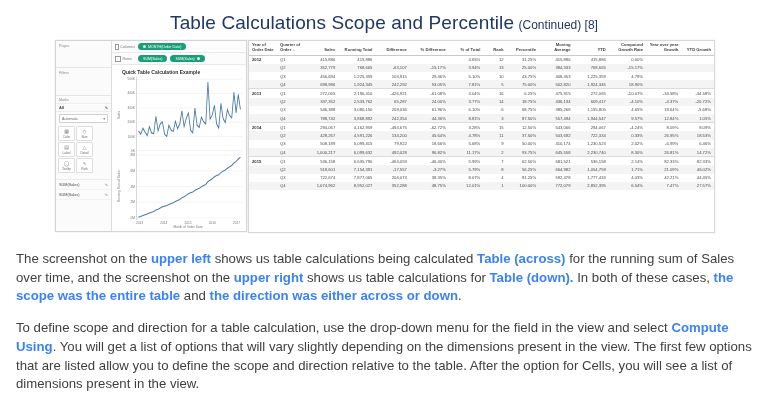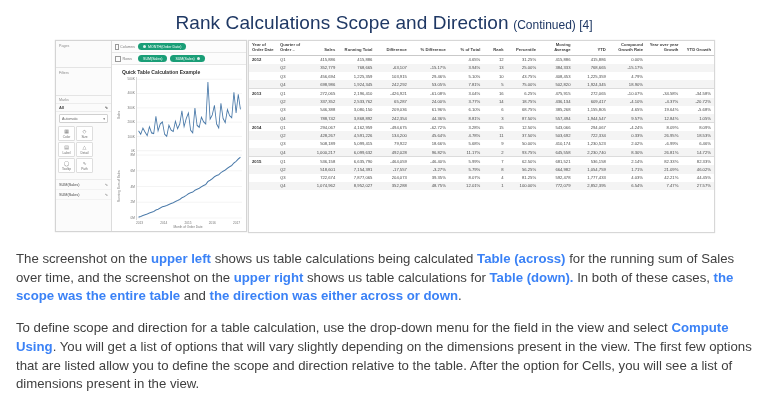--- a/index.html
+++ b/index.html
@@ -119,22 +119,22 @@
   .body-copy{
     padding:14px 16px 0 16px;font-size:13.2px;line-height:1.42;color:#3f3f3f;
   }
   .body-copy p{margin:0 0 13px 0;}
   .body-copy b{font-weight:bold;color:#3b82f6;}
 </style>
 </head>
 <body>
 
 <div class="title-row">
-  <span class="title-main">Rank Calculations Scope and Direction</span>
-  <span class="title-sub">(Continued) [4]</span>
+  <span class="title-main">Table Calculations Scope and Percentile</span>
+  <span class="title-sub">(Continued) [8]</span>
 </div>
 
 <div class="figures">
 
   <div class="tableau">
 
     <div class="tb-left">
       <div class="tb-pages">
         <div class="tb-shelf-lbl">Pages</div>
       </div>

